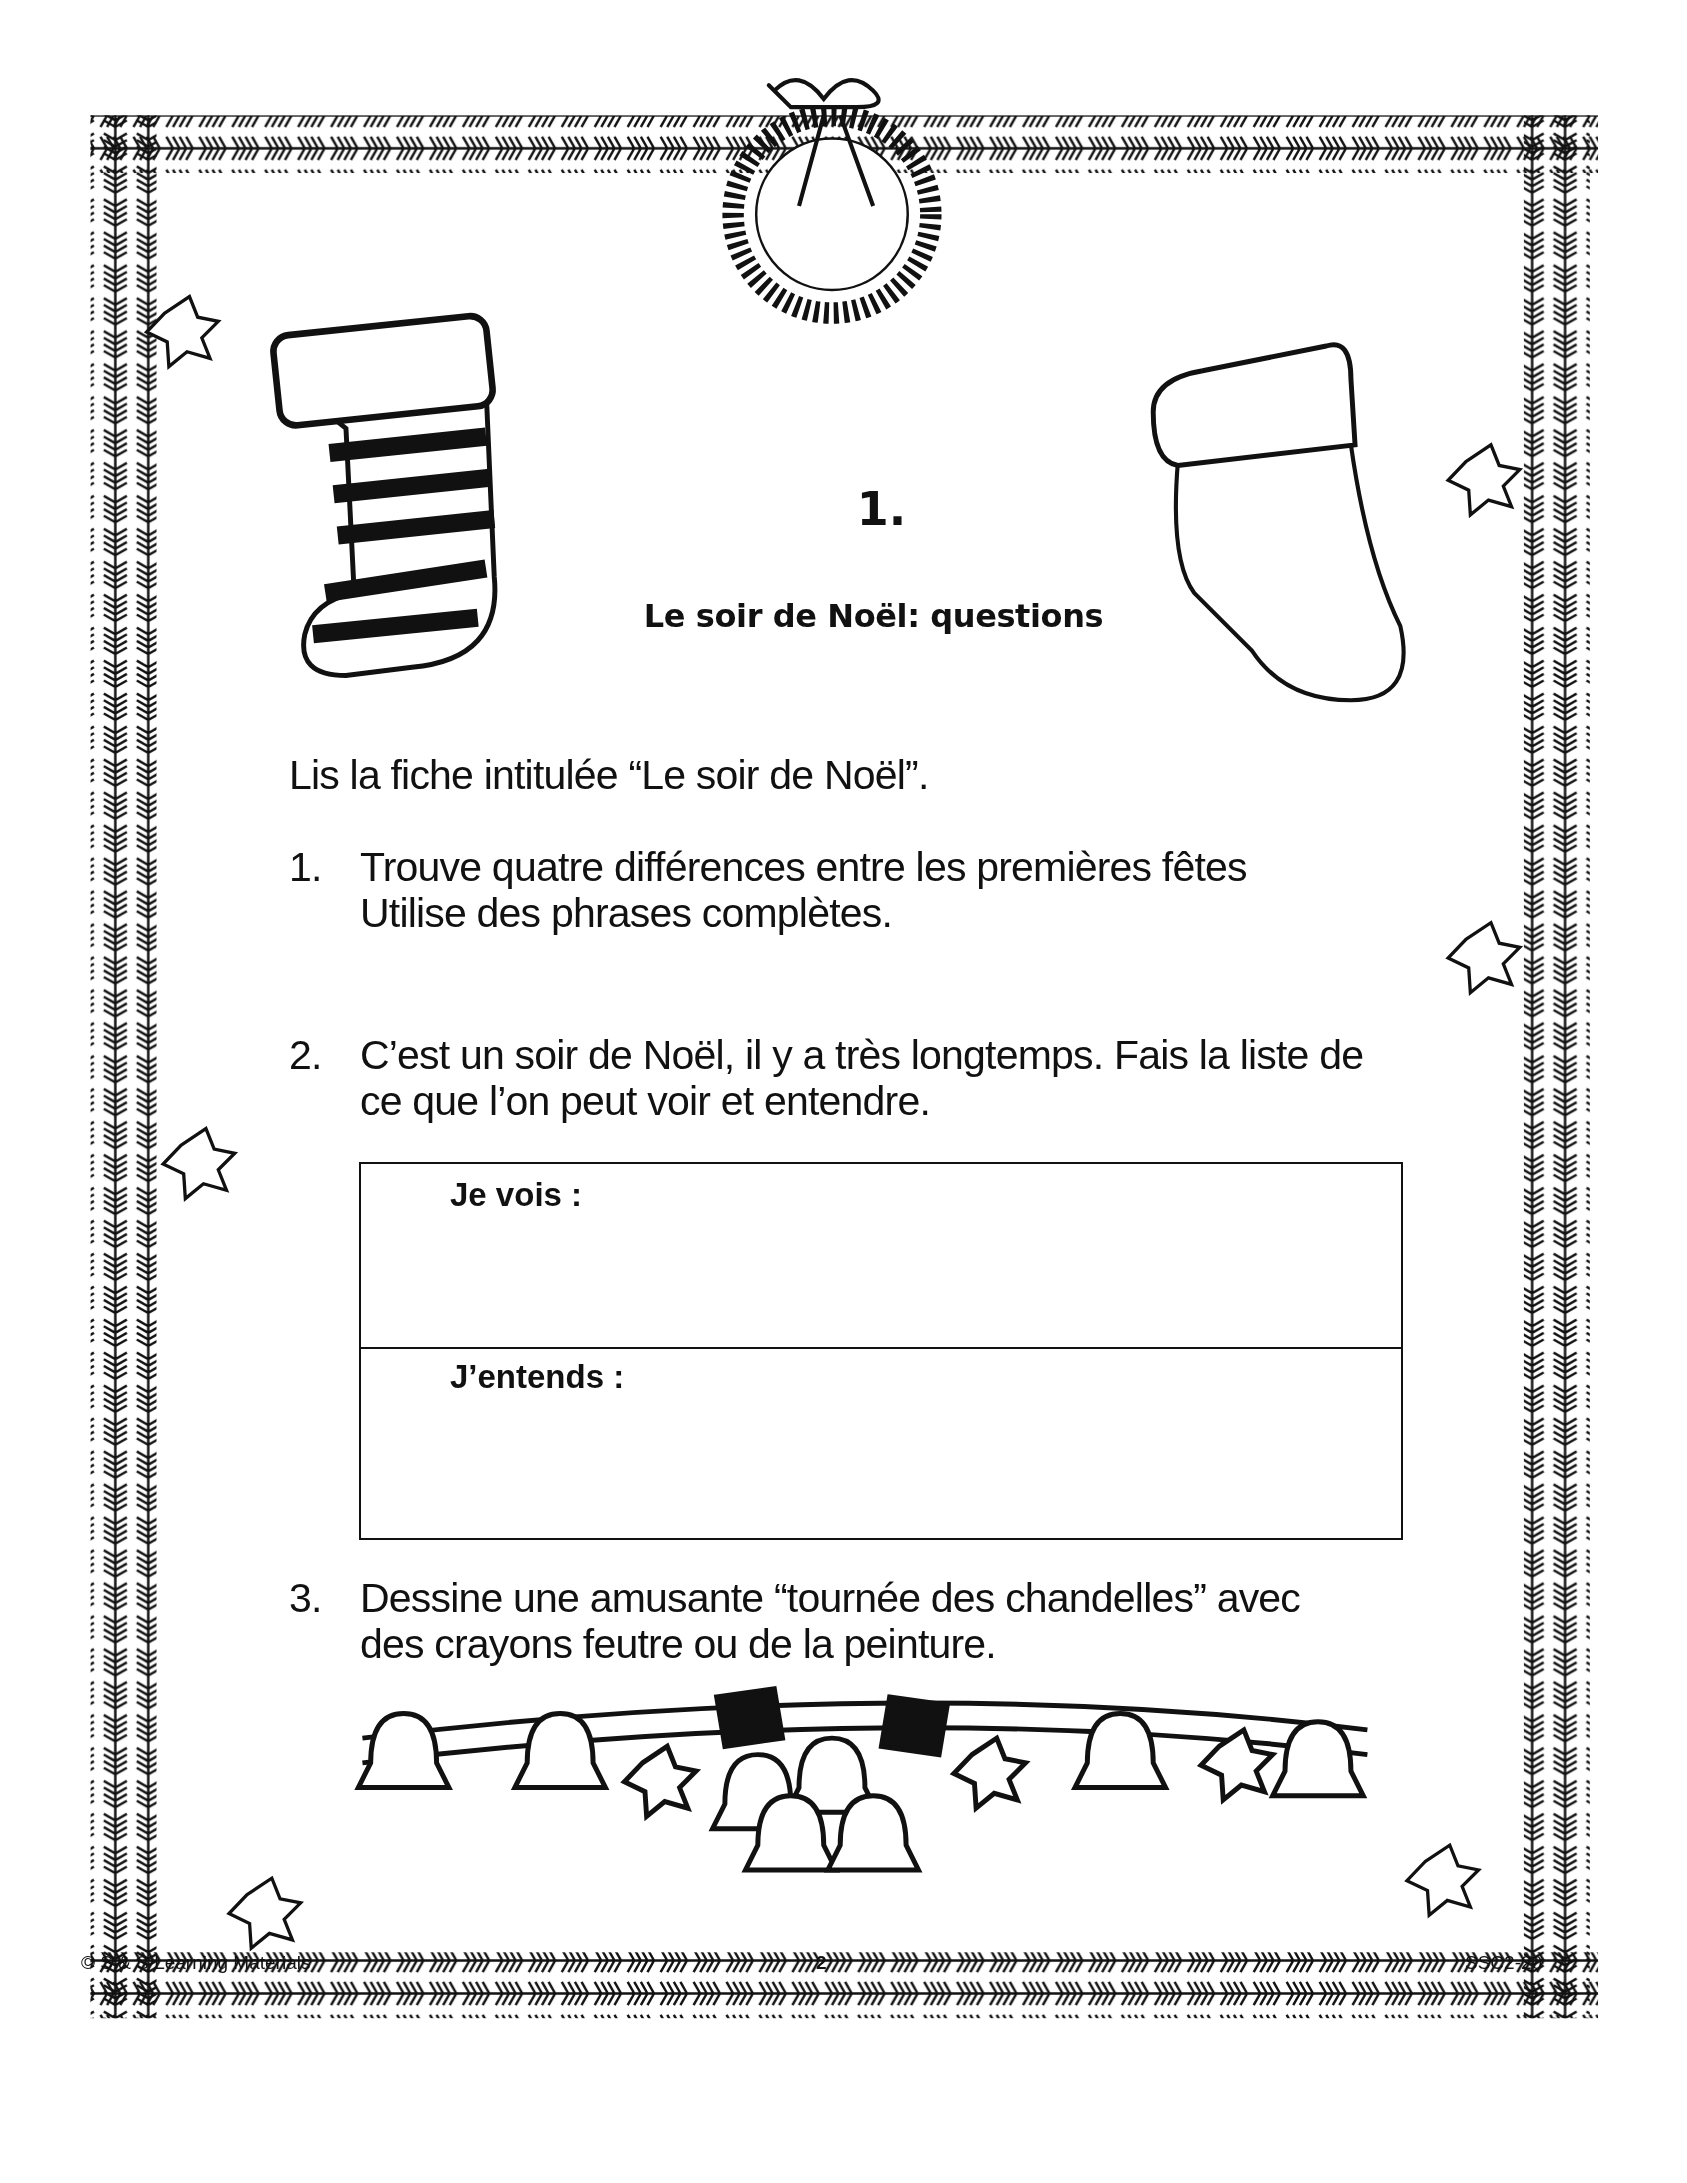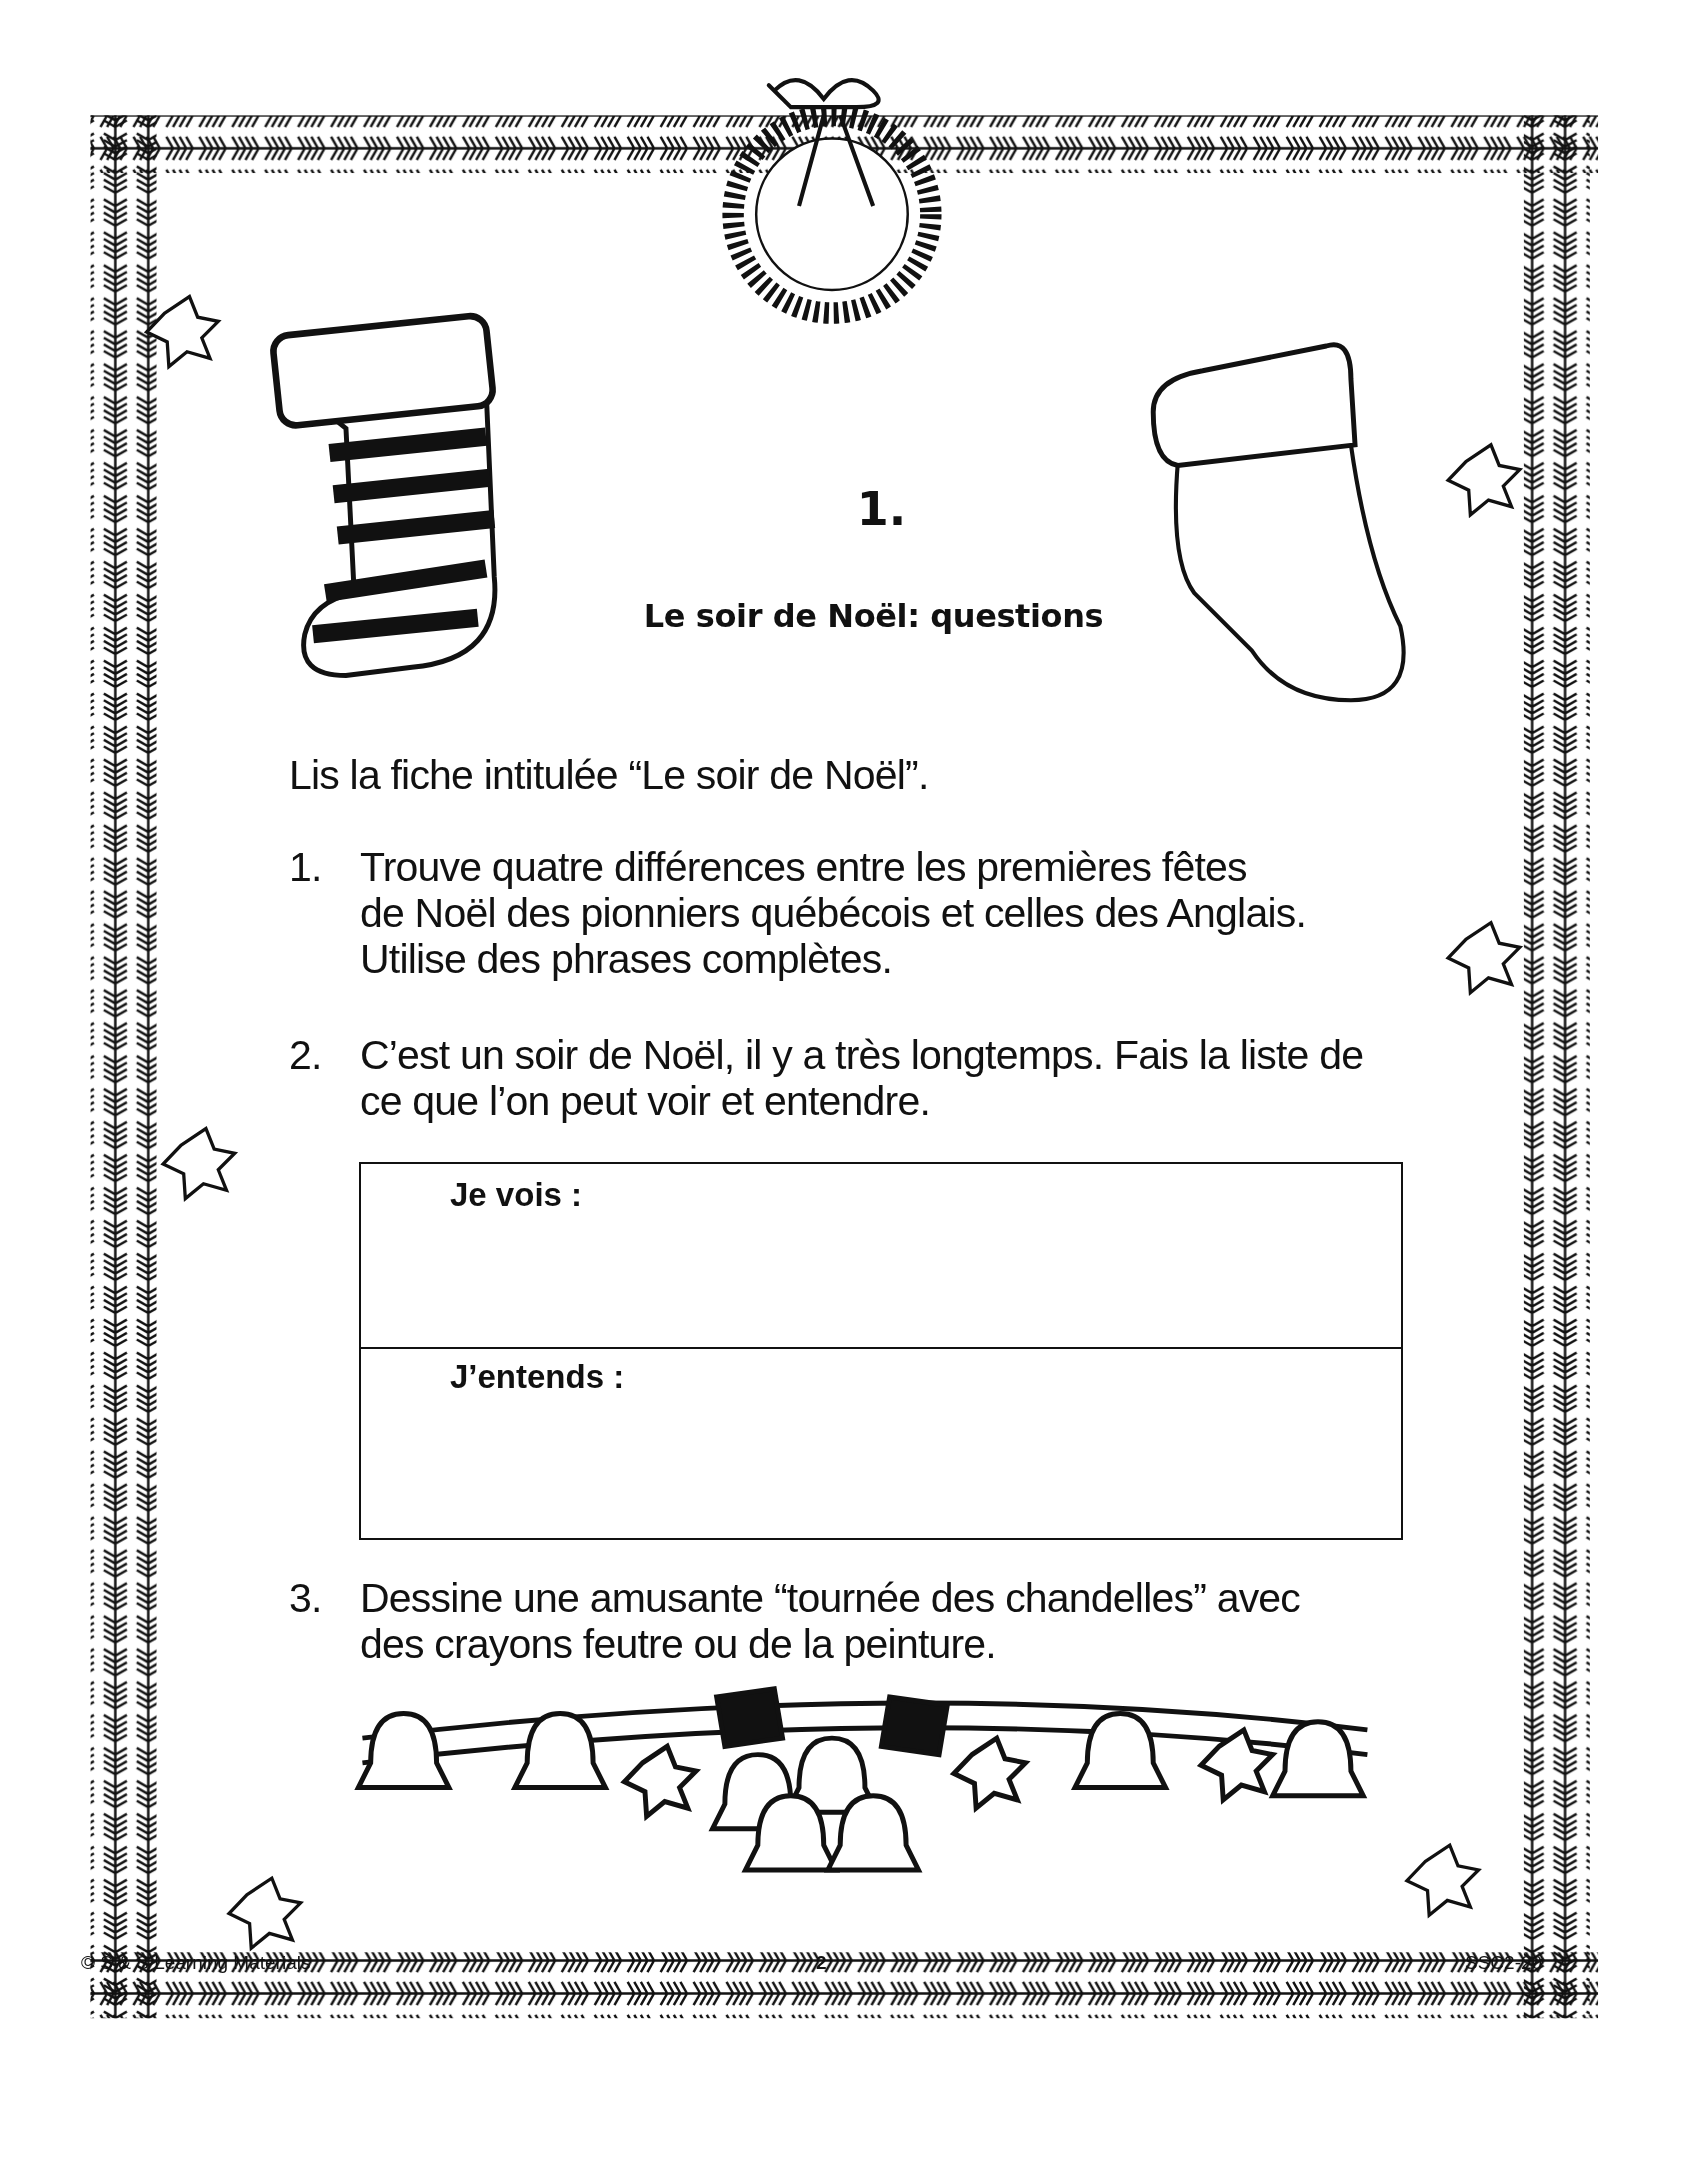--- a/index.html
+++ b/index.html
@@ -99,21 +99,20 @@
 
 <div class="abs num-title">1.</div>
 <div class="abs title">Le soir de Noël: questions</div>
 
 <div class="abs body-text intro">Lis la fiche intitulée “Le soir de Noël”.</div>
 
 <div class="abs body-text q q1">
   <span class="n">1.</span>
   <div class="t">
     <div>Trouve quatre différences entre les premières fêtes</div>
-    <div>de Noël des pionniers québécois et celles des Anglais.</div>
     <div>Utilise des phrases complètes.</div>
   </div>
 </div>
 
 <div class="abs body-text q q2">
   <span class="n">2.</span>
   <div class="t">
     <div>C’est un soir de Noël, il y a très longtemps. Fais la liste de</div>
     <div>ce que l’on peut voir et entendre.</div>
   </div>

